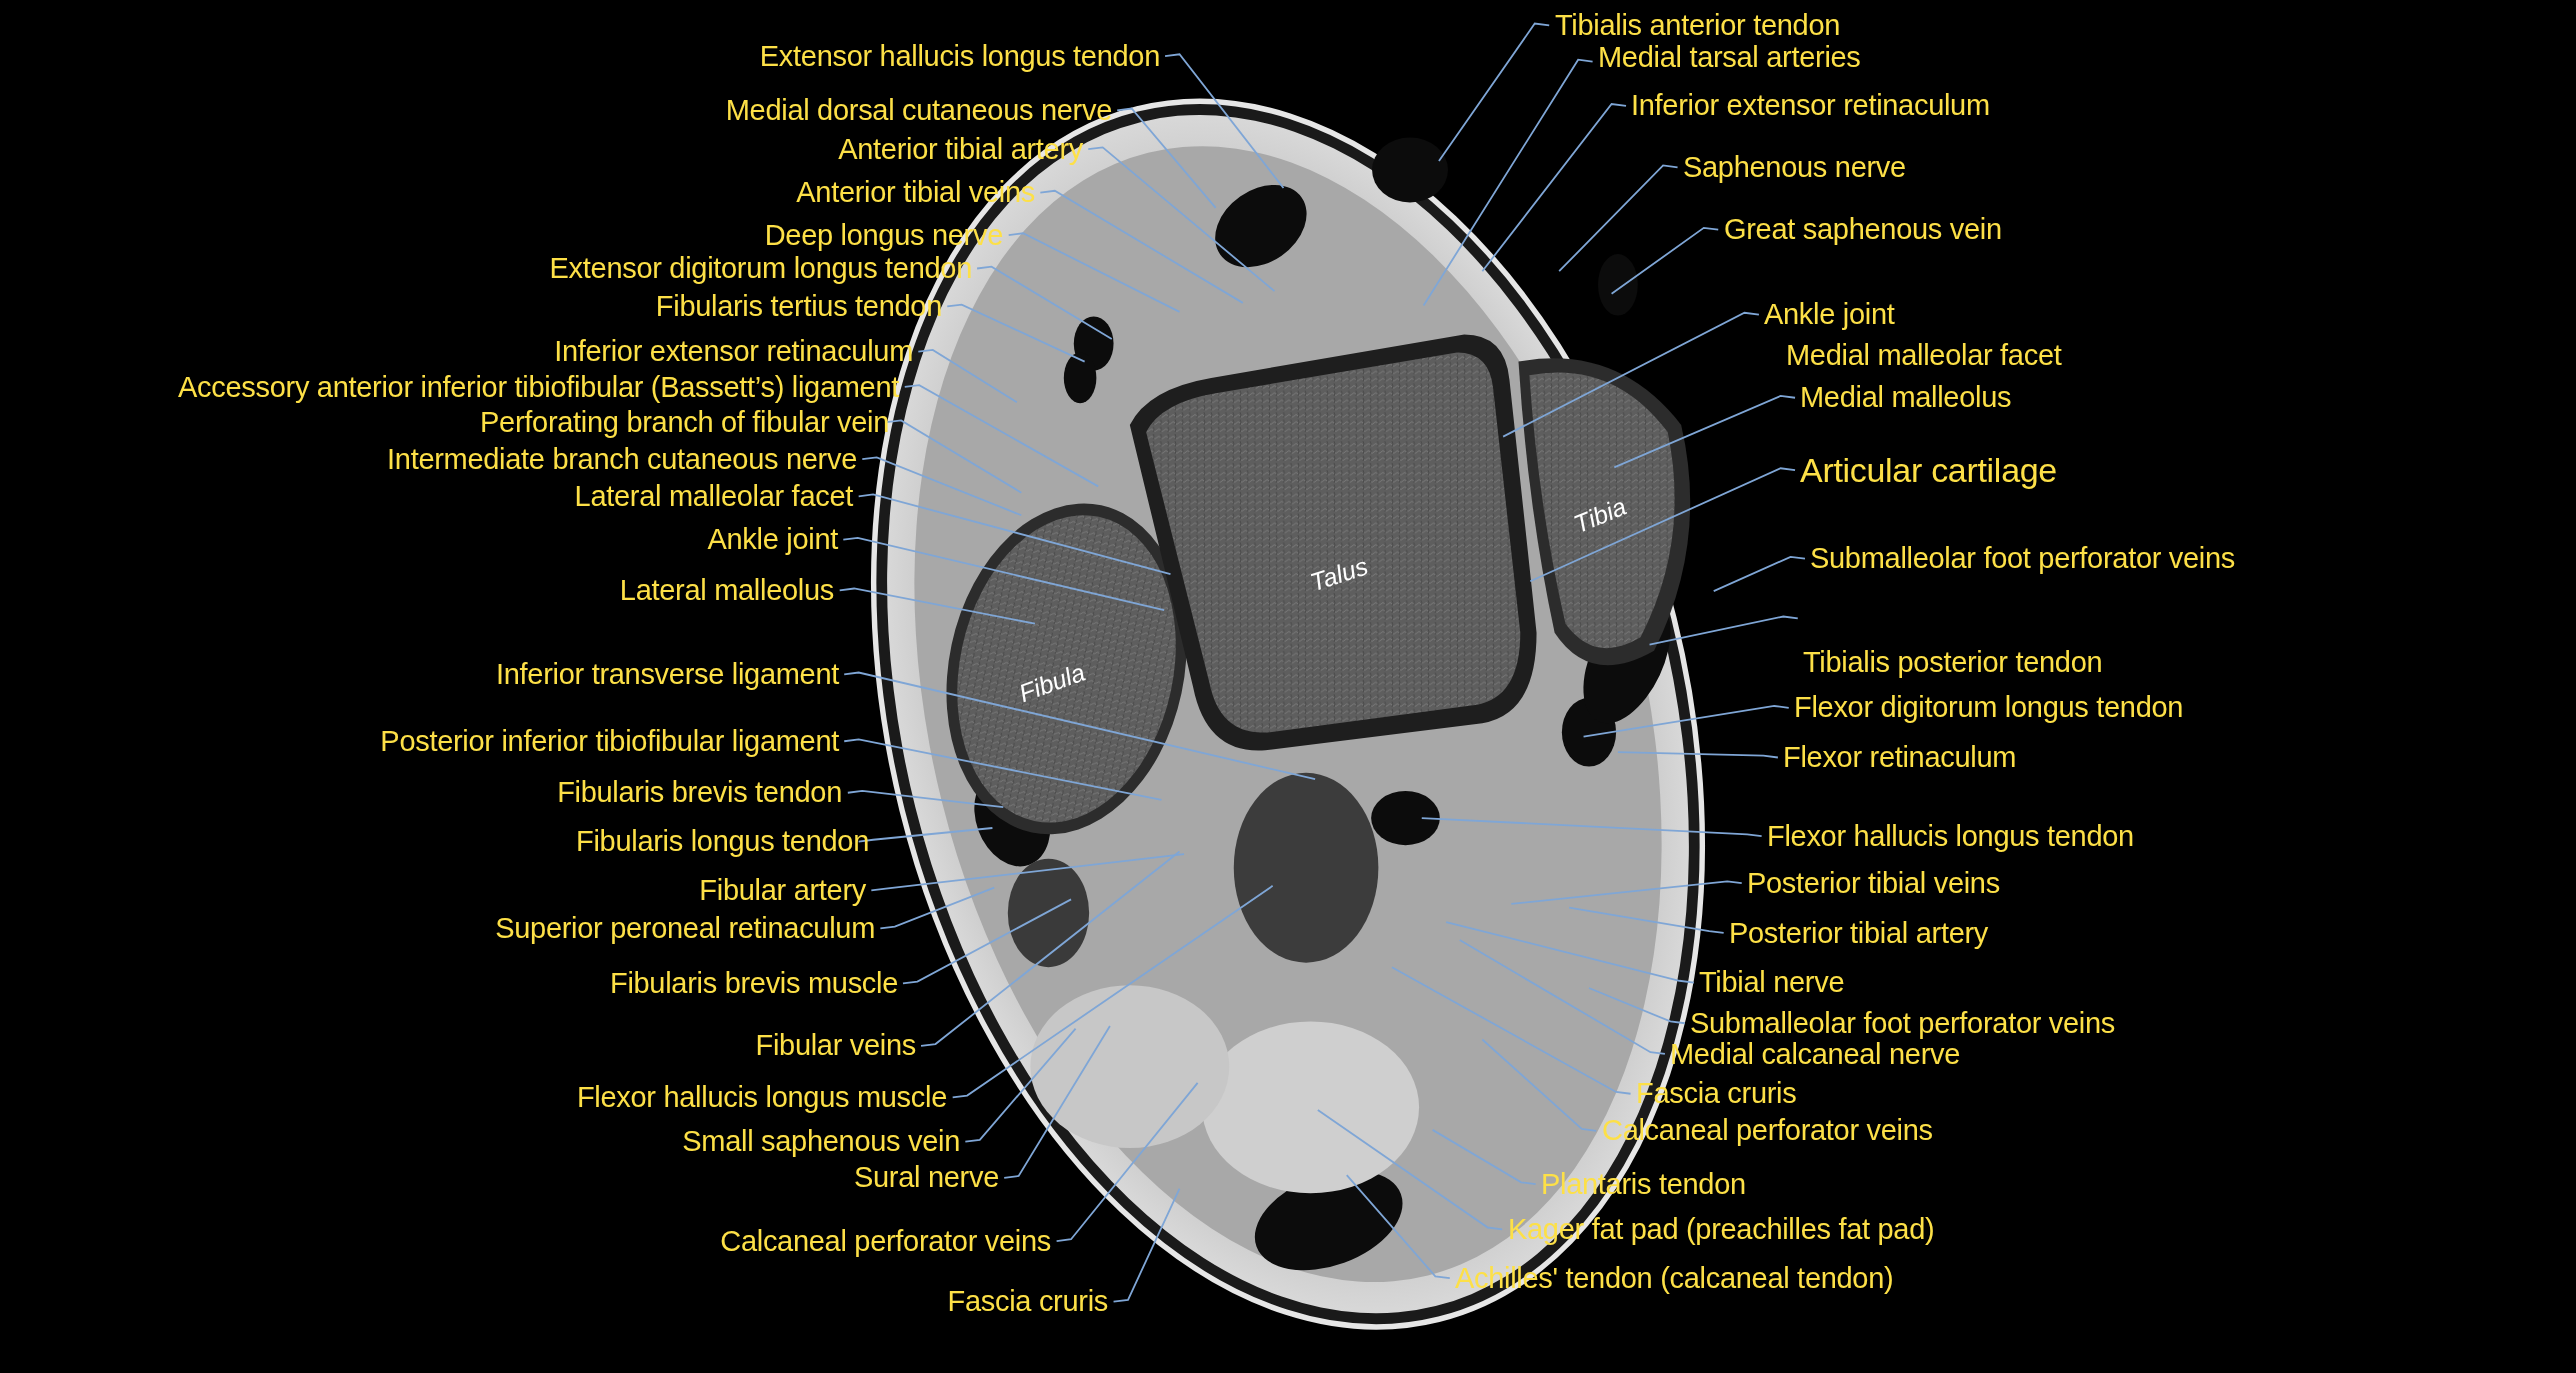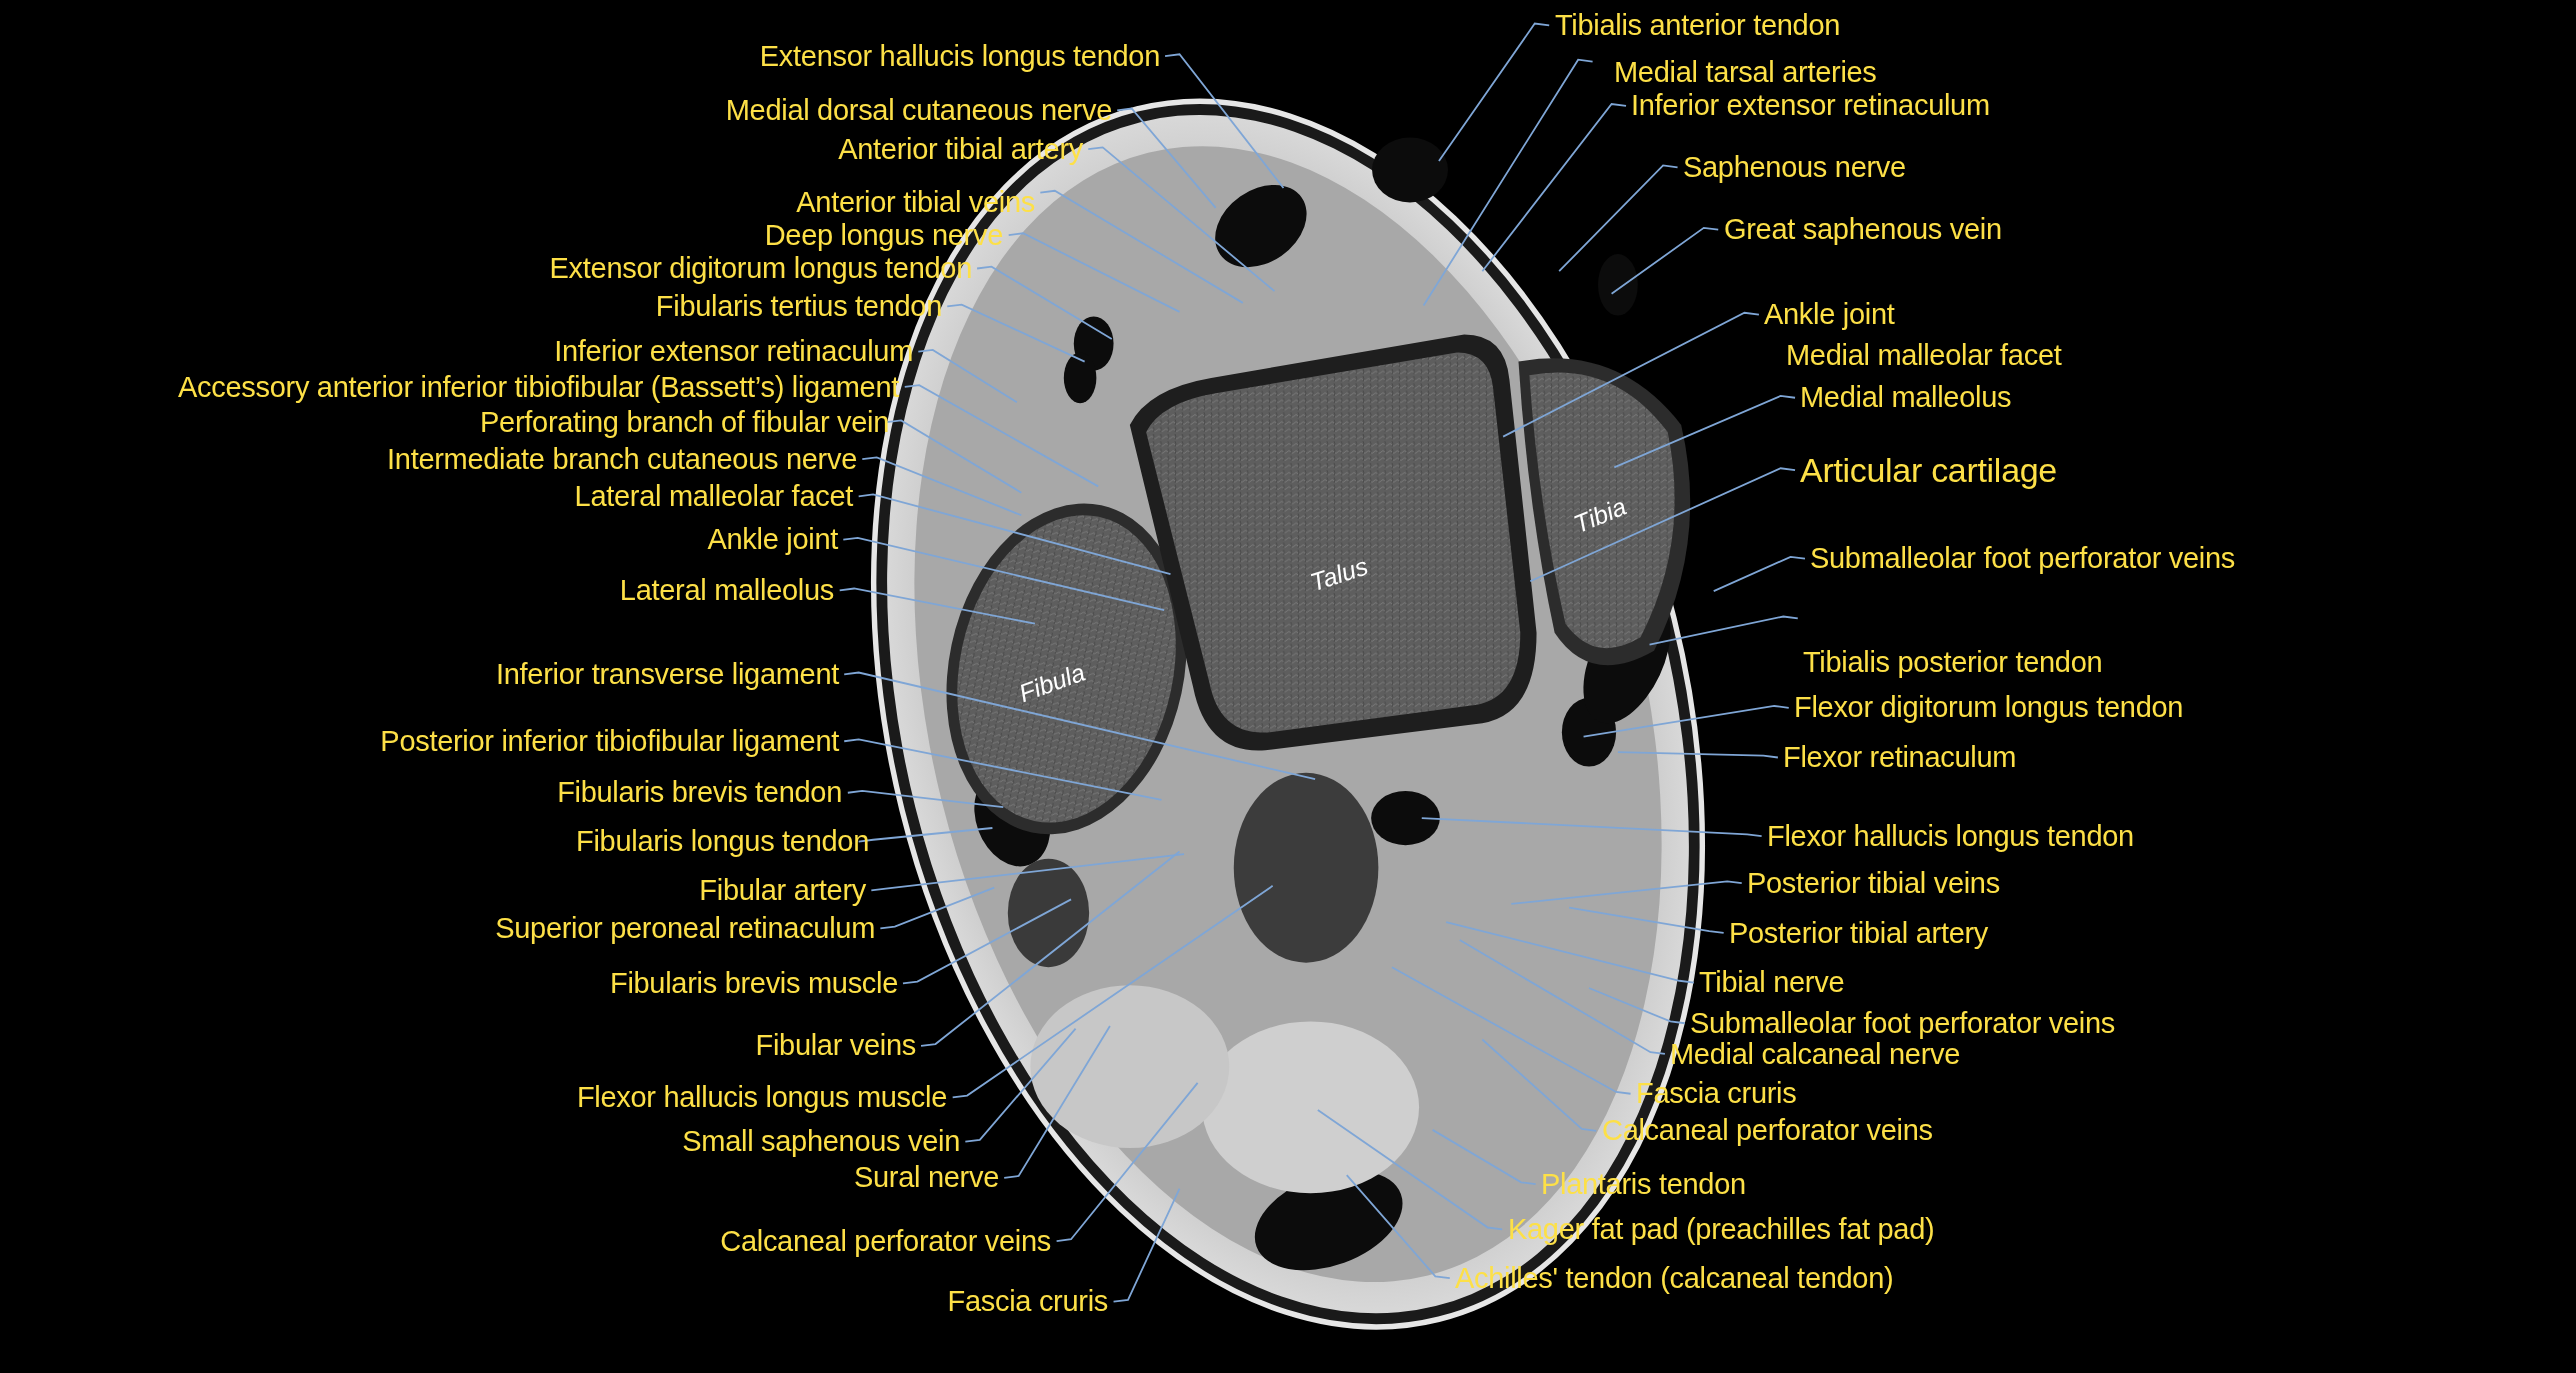--- a/index.html
+++ b/index.html
@@ -125,21 +125,21 @@
   </svg>
   <div id="bones">
       <div class="bone" style="left: 1311px; top: 569px; transform: rotate(-18deg);">Talus</div>
       <div class="bone" style="left: 1575px; top: 511px; transform: rotate(-22deg);">Tibia</div>
       <div class="bone" style="left: 1020px; top: 680px; transform: rotate(-20deg);">Fibula</div>
     </div>
   <div id="labels">
       <div class="lbl right" style="left: 1160px; top: 40px;">Extensor hallucis longus tendon</div>
       <div class="lbl right" style="left: 1112px; top: 94px;">Medial dorsal cutaneous nerve</div>
       <div class="lbl right" style="left: 1083px; top: 133px;">Anterior tibial artery</div>
-      <div class="lbl right" style="left: 1035px; top: 176px; margin-top: 10px;">Anterior tibial veins</div>
+      <div class="lbl right" style="left: 1035px; top: 176px;">Anterior tibial veins</div>
       <div class="lbl right" style="left: 1003px; top: 219px;">Deep longus nerve</div>
       <div class="lbl right" style="left: 972px; top: 252px;">Extensor digitorum longus tendon</div>
       <div class="lbl right" style="left: 942px; top: 290px;">Fibularis tertius tendon</div>
       <div class="lbl right" style="left: 913px; top: 335px;">Inferior extensor retinaculum</div>
       <div class="lbl right" style="left: 899px; top: 371px;">Accessory anterior inferior tibiofibular (Bassett’s) ligament</div>
       <div class="lbl right" style="left: 881px; top: 406px; margin-left: 8px;">Perforating branch of fibular vein</div>
       <div class="lbl right" style="left: 857px; top: 443px;">Intermediate branch cutaneous nerve</div>
       <div class="lbl right" style="left: 853px; top: 480px;">Lateral malleolar facet</div>
       <div class="lbl right" style="left: 838px; top: 523px;">Ankle joint</div>
       <div class="lbl right" style="left: 834px; top: 574px;">Lateral malleolus</div>
@@ -150,21 +150,21 @@
       <div class="lbl right" style="left: 866px; top: 874px;">Fibular artery</div>
       <div class="lbl right" style="left: 875px; top: 912px;">Superior peroneal retinaculum</div>
       <div class="lbl right" style="left: 898px; top: 967px;">Fibularis brevis muscle</div>
       <div class="lbl right" style="left: 916px; top: 1029px;">Fibular veins</div>
       <div class="lbl right" style="left: 947px; top: 1081px;">Flexor hallucis longus muscle</div>
       <div class="lbl right" style="left: 960px; top: 1125px;">Small saphenous vein</div>
       <div class="lbl right" style="left: 999px; top: 1161px;">Sural nerve</div>
       <div class="lbl right" style="left: 1051px; top: 1225px;">Calcaneal perforator veins</div>
       <div class="lbl right" style="left: 1108px; top: 1285px;">Fascia cruris</div>
       <div class="lbl" style="left: 1555px; top: 9px;">Tibialis anterior tendon</div>
-      <div class="lbl" style="left: 1598px; top: 56px; margin-left: 16px;">Medial tarsal arteries</div>
+      <div class="lbl" style="left: 1598px; top: 41px;">Medial tarsal arteries</div>
       <div class="lbl" style="left: 1631px; top: 89px;">Inferior extensor retinaculum</div>
       <div class="lbl" style="left: 1683px; top: 151px;">Saphenous nerve</div>
       <div class="lbl" style="left: 1724px; top: 213px;">Great saphenous vein</div>
       <div class="lbl" style="left: 1764px; top: 298px;">Ankle joint</div>
       <div class="lbl" style="left: 1786px; top: 339px;">Medial malleolar facet</div>
       <div class="lbl" style="left: 1800px; top: 381px;">Medial malleolus</div>
       <div class="lbl big" style="left: 1800px; top: 454px;">Articular cartilage</div>
       <div class="lbl" style="left: 1810px; top: 542px;">Submalleolar foot perforator veins</div>
       <div class="lbl" style="left: 1803px; top: 602px; margin-top: 44px;">Tibialis posterior tendon</div>
       <div class="lbl" style="left: 1794px; top: 691px;">Flexor digitorum longus tendon</div>

